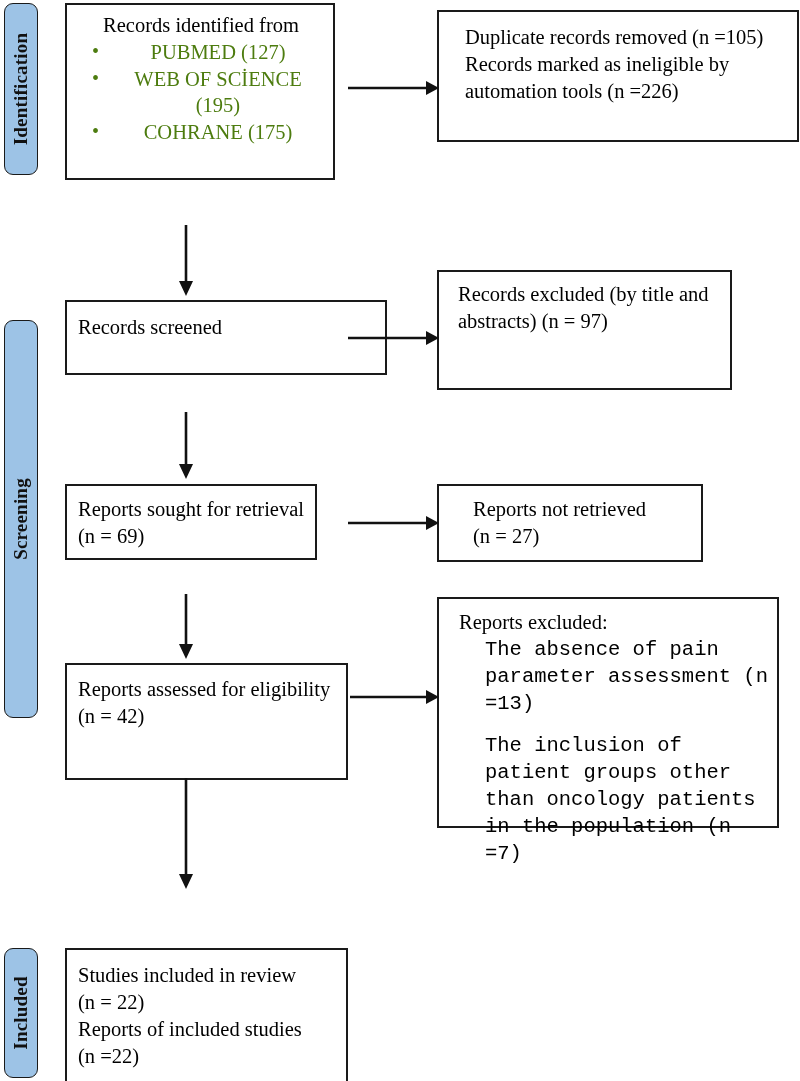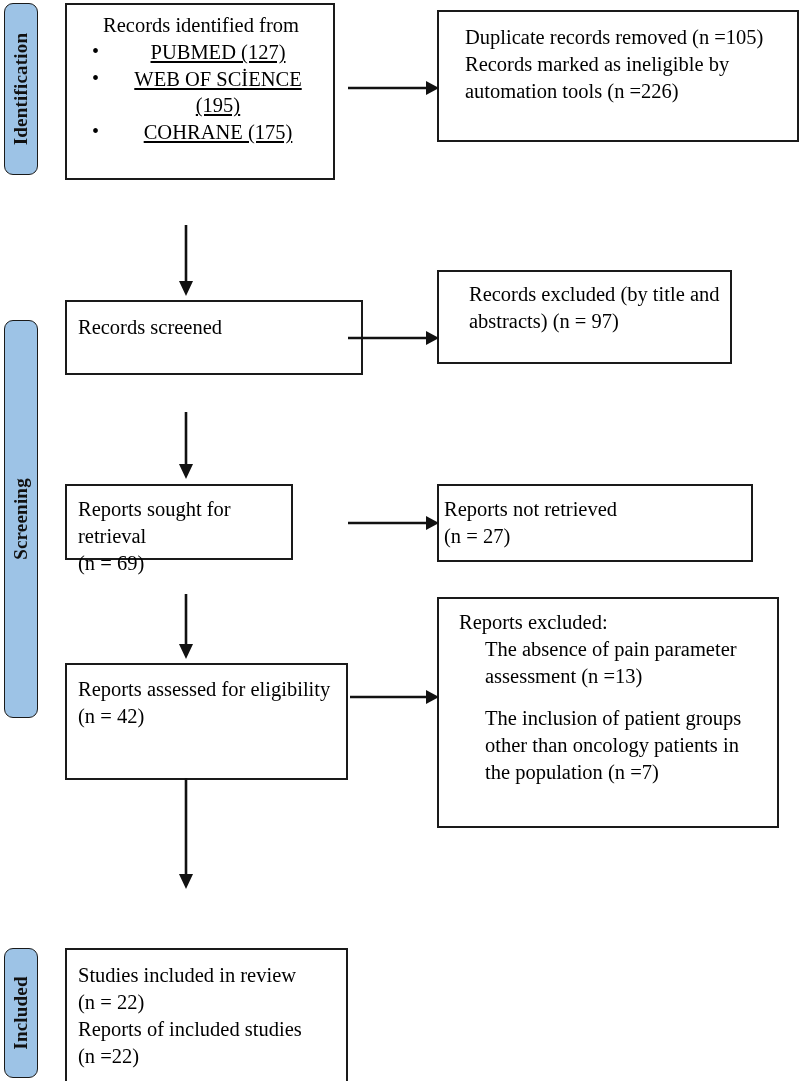--- a/index.html
+++ b/index.html
@@ -56,32 +56,32 @@
   }
   .flow-box ul.bullets {
     margin: 0;
     padding: 0 0 0 34px;
     list-style: none;
   }
   .flow-box ul.bullets li {
     position: relative;
     font-size: 20.5px;
     line-height: 1.3;
-    color: #000000;
-    text-decoration: underline;
+    color: #4d7c0f;
   }
   .flow-box ul.bullets li::before {
     content: "\2022";
     position: absolute;
     left: -20px;
     top: -1px;
     font-size: 20px;
   }
   .flow-box .indent {
     padding-left: 26px;
+    font-family: Liberation Mono, monospace;
   }
 
   
   .conn {
     position: absolute;
   }
   .conn svg {
     display: block;
     overflow: visible;
   }
@@ -110,34 +110,34 @@
       <li>WEB OF SCİENCE (195)</li>
       <li>COHRANE (175)</li>
     </ul>
   </div>
 
   <div class="flow-box" style="left:437px; top:10px; width:362px; height:132px; padding-left:26px; padding-top:12px;">
     <div class="line">Duplicate records removed (n =105)</div>
     <div class="line">Records marked as ineligible by automation tools (n =226)</div>
   </div>
 
-  <div class="flow-box" style="left:65px; top:300px; width:298px; height:75px; padding-top:12px;">
+  <div class="flow-box" style="left:65px; top:300px; width:322px; height:75px; padding-top:12px;">
     <div class="line">Records screened</div>
   </div>
 
-  <div class="flow-box" style="left:437px; top:270px; width:295px; height:94px; padding-left:30px; padding-top:9px;">
+  <div class="flow-box" style="left:437px; top:270px; width:295px; height:120px; padding-left:19px; padding-top:9px;">
     <div class="line">Records excluded (by title and abstracts) (n = 97)</div>
   </div>
 
-  <div class="flow-box" style="left:65px; top:484px; width:228px; height:76px; padding-top:10px;">
+  <div class="flow-box" style="left:65px; top:484px; width:252px; height:76px; padding-top:10px;">
     <div class="line">Reports sought for retrieval</div>
     <div class="line">(n = 69)</div>
   </div>
 
-  <div class="flow-box" style="left:437px; top:484px; width:316px; height:78px; padding-left:5px; padding-top:10px;">
+  <div class="flow-box" style="left:437px; top:484px; width:266px; height:78px; padding-left:34px; padding-top:10px;">
     <div class="line">Reports not retrieved</div>
     <div class="line">(n = 27)</div>
   </div>
 
   <div class="flow-box" style="left:65px; top:663px; width:283px; height:117px; padding-top:11px;">
     <div class="line">Reports assessed for eligibility</div>
     <div class="line">(n = 42)</div>
   </div>
 
   <div class="flow-box" style="left:437px; top:597px; width:342px; height:231px; padding-left:20px; padding-top:10px;">

